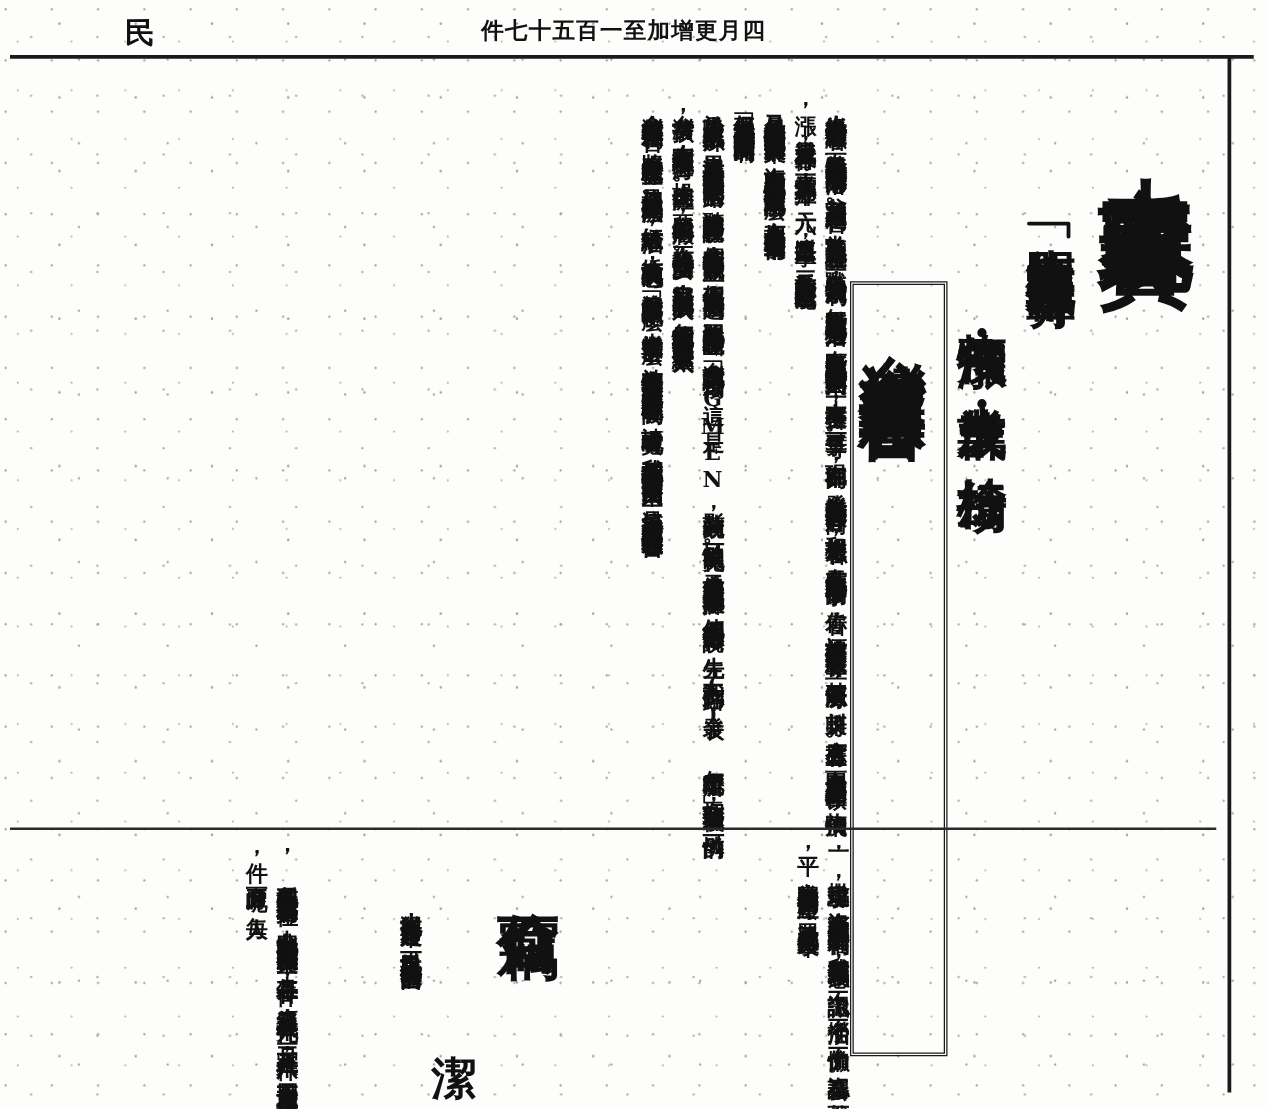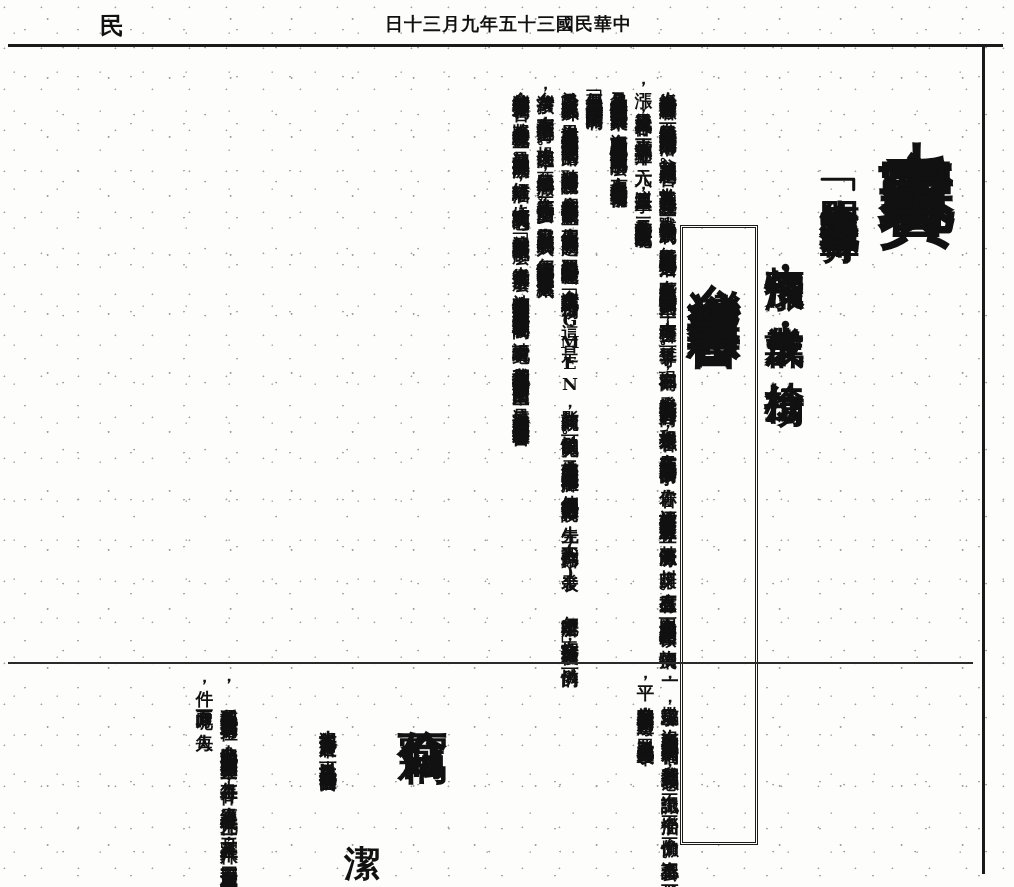--- a/index.html
+++ b/index.html
@@ -193,21 +193,21 @@
     }
   </style>
 </head>
 <body>
 
 <div class="paper">
   <div class="speckle"></div>
 
   <div class="masthead">
     <div class="masthead-paper-name">民</div>
-    <div class="masthead-date">中華民國三十五年九月三十日</div>
+    <div class="masthead-date">四月更增加至一百五十七件</div>
     <div class="masthead-rule"></div>
   </div>
 
   <div class="right-rule"></div>
 
   <div class="vtext headline-main">大家看此現實！</div>
   <div class="vtext headline-sub1">「朱門酒肉臭路有餓死骨」不算奇</div>
   <div class="vtext headline-sub2">物價飛漲·失業成群·持槍行劫</div>
 
   <div class="headline-boxed"></div>

